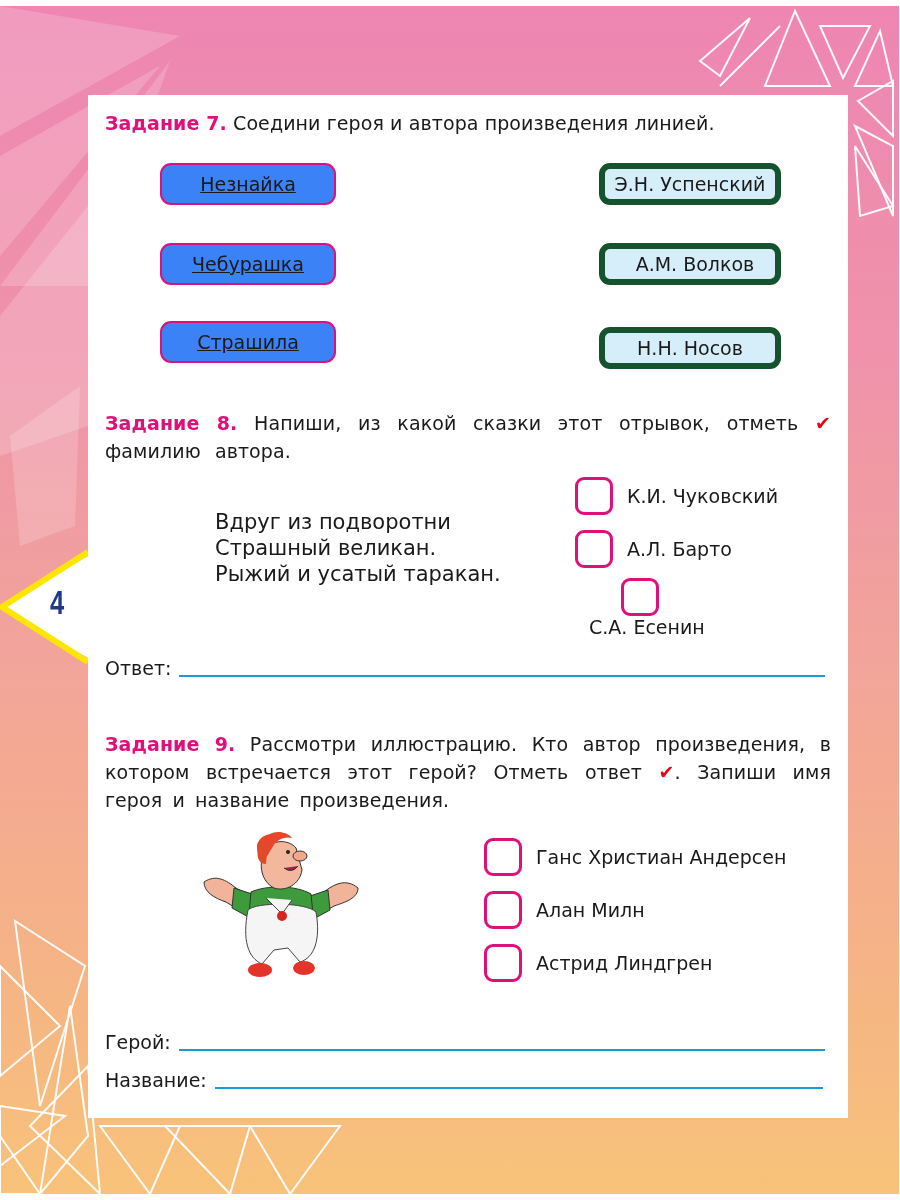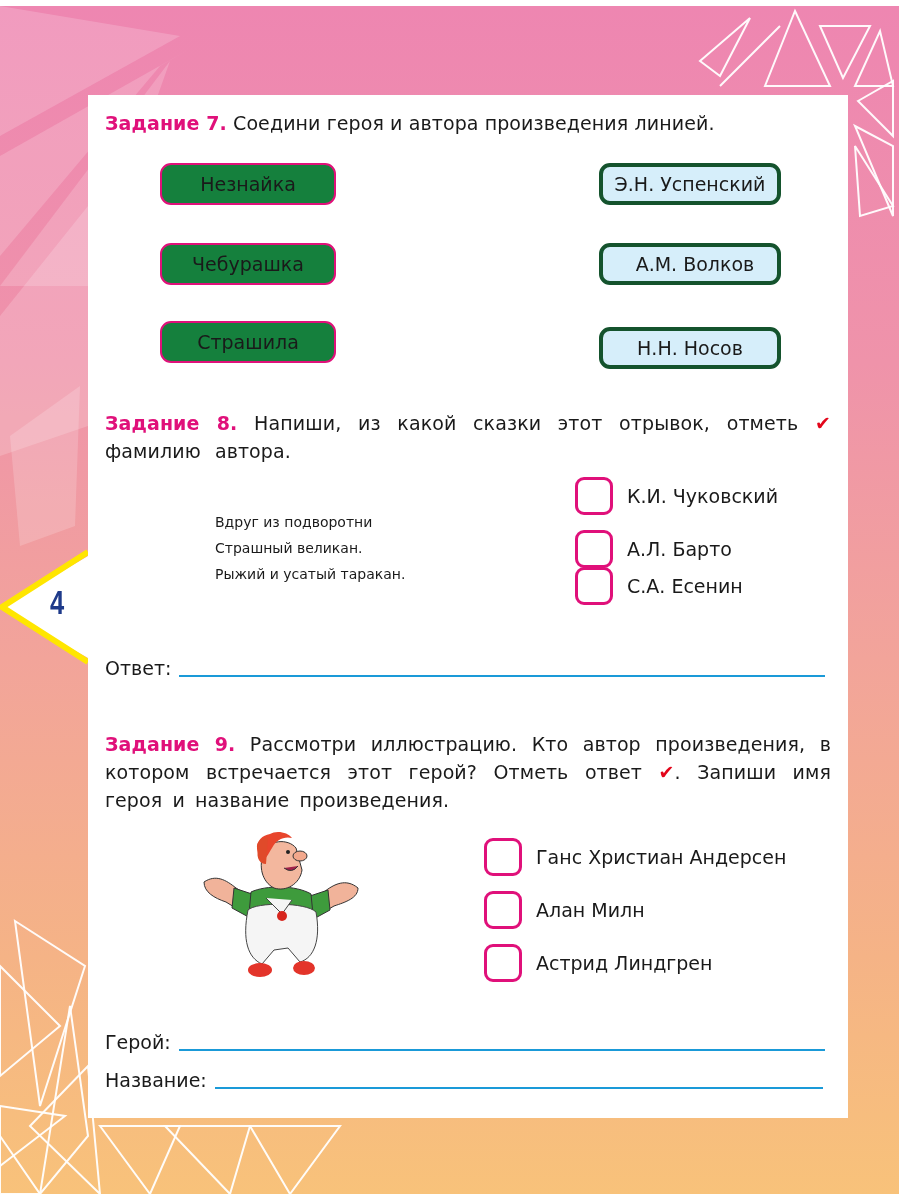--- a/index.html
+++ b/index.html
@@ -29,26 +29,26 @@
 
   .task-title { position: absolute; font-size: 19px; line-height: 28px; letter-spacing: 0.1px; }
   .task-label { color: #e0107a; font-weight: bold; }
   .justify { text-align: justify; text-align-last: left; }
 
   .pill {
     position: absolute; height: 42px; border-radius: 11px;
     display: flex; align-items: center; justify-content: center;
     font-size: 19px; color: #1a1a1a;
   }
-  .pill.hero { left: 72px; width: 176px; background: #15803d; border: 2px solid #e0107a; }
-  .pill.author { left: 511px; width: 182px; background: #d6eefa; border: 4px solid #14532d; }
+  .pill.hero { left: 72px; width: 176px; background: #3b82f6; border: 2px solid #e0107a; text-decoration: underline; }
+  .pill.author { left: 511px; width: 182px; background: #d6eefa; border: 6px solid #14532d; }
 
   .check-mark { color: #e3061b; font-weight: bold; }
 
-  .poem { position: absolute; left: 127px; top: 414px; font-size: 14px; line-height: 26px; }
+  .poem { position: absolute; left: 127px; top: 414px; font-size: 21px; line-height: 26px; }
 
   .option { position: absolute; display: flex; align-items: center; height: 40px; }
   .checkbox {
     width: 38px; height: 38px; border: 3px solid #e0107a; border-radius: 9px;
     background: #fff; flex: 0 0 auto;
   }
   .option-label { margin-left: 14px; font-size: 19px; white-space: nowrap; text-align: center; }
 
   .answer-row { position: absolute; display: flex; align-items: flex-end; }
   .answer-label { font-size: 19px; line-height: 24px; }
@@ -140,21 +140,21 @@
   </div>
 
   <div class="option" style="left:487px; top:381px;">
     <div class="checkbox"></div>
     <span class="option-label">К.И. Чуковский</span>
   </div>
   <div class="option" style="left:487px; top:434px;">
     <div class="checkbox"></div>
     <span class="option-label">А.Л. Барто</span>
   </div>
-  <div class="option" style="left:487px; top:471px;">
+  <div class="option" style="left:487px; top:483px;flex-direction:column;">
     <div class="checkbox"></div>
     <span class="option-label">С.А. Есенин</span>
   </div>
 
   <div class="answer-row" style="left:17px; top:561px;">
     <span class="answer-label">Ответ:</span>
     <div class="answer-line" style="width:646px;"></div>
   </div>
 
   <div class="task-title justify" style="left:17px; top:635px; width:726px; word-spacing:4px;">

